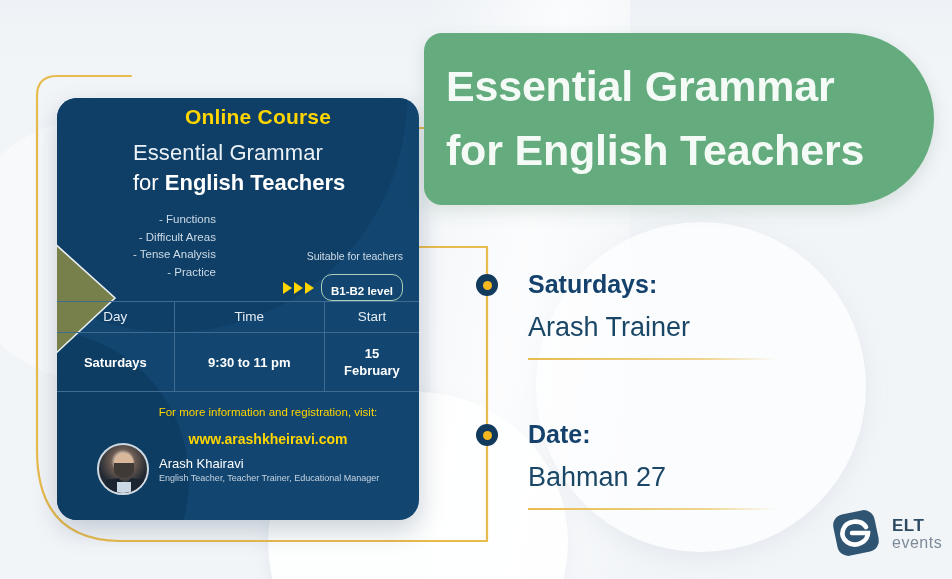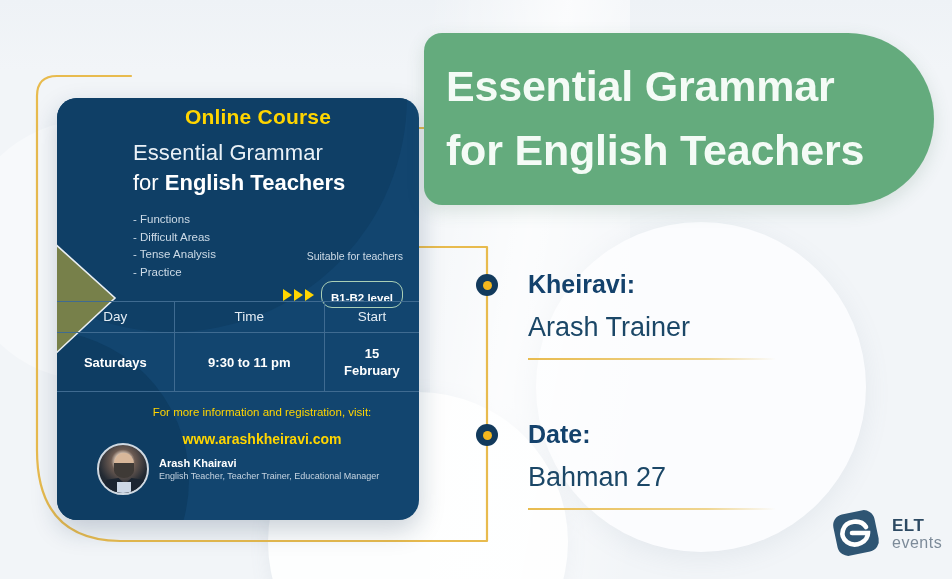--- a/index.html
+++ b/index.html
@@ -104,36 +104,36 @@
     letter-spacing: .1px; white-space: nowrap;
   }
   .poster-title2 {
     position: absolute; left: 76px; top: 72px;
     font-size: 22px; color: #ffffff; font-weight: normal;
     white-space: nowrap;
   }
   .poster-title2 b { font-weight: bold; color:#ffffff; }
 
   .bullets {
-    position: absolute; left: 76px; top: 113px;
+    position: absolute; left: 76px; top: 113px; text-align: right;
   }
   .bullets li {
     list-style: none;
     font-size: 11.5px;
     color: #cddbe7;
     line-height: 17.5px;
     white-space: nowrap;
   }
 
   .suitable {
     position: absolute; right: 16px; top: 152px;
     text-align: right;
   }
   .suitable-label {
-    font-size: 10.5px; color: #cddbe7; display:block; margin-bottom: 19px;
+    font-size: 10.5px; color: #cddbe7; display:block; margin-bottom: 12px;
   }
   .suitable-row { display: flex; align-items: center; gap: 7px; justify-content: flex-end; }
   .tri-group { display:flex; gap:2px; }
   .tri {
     width: 0; height: 0;
     border-left: 9px solid #ffd500;
     border-top: 6px solid transparent;
     border-bottom: 6px solid transparent;
   }
   .level-pill {
@@ -160,21 +160,21 @@
   }
   .sched td { font-size: 13px; font-weight: bold; padding: 12px 2px; }
   .sched .c-day { width: 114px; }
   .sched .c-time { width: 146px; }
   .sched .c-start { width: 92px; }
   .sched td.c-start { line-height: 17px; }
   .sched tr th:first-child, .sched tr td:first-child { border-left: none; margin-left: 12px; }
   .sched tr th:last-child, .sched tr td:last-child { border-right: none; }
 
   .poster-foot {
-    position: absolute; left: 0; top: 308px; width: 410px; text-align: center;
+    position: absolute; left: 6px; top: 308px; width: 410px; text-align: center;
   }
   .foot-info { font-size: 11.5px; color: #ffd500; }
   .foot-url { font-size: 14px; font-weight: bold; color: #ffd500; margin-top: 13px; }
 
   .presenter {
     position: absolute; left: 40px; top: 345px;
     display: flex; align-items: center; gap: 10px;
   }
   .avatar {
     width: 52px; height: 52px; border-radius: 50%;
@@ -195,21 +195,21 @@
   .avatar .shirt {
     position:absolute; left: 18px; top: 37px; width: 14px; height: 15px;
     background: #cdd8e6;
     transform: rotate(0deg);
   }
   .avatar .suit {
     position:absolute; left: -1px; top: 33px; width: 54px; height: 22px;
     background: #1b2430;
     clip-path: polygon(0 100%, 16% 8%, 38% 0, 50% 26%, 62% 0, 84% 8%, 100% 100%);
   }
-  .presenter-name { font-size: 11px; font-weight: bold; color: #ffffff; }
+  .presenter-name { font-size: 13px; font-weight: normal; color: #ffffff; }
   .presenter-role { font-size: 9px; color: #c6d4e1; margin-top: 2px; }
 
   
   .banner {
     position: absolute;
     left: 424px; top: 33px;
     width: 510px; height: 172px;
     background: #64ab7d;
     border-radius: 18px 86px 86px 18px;
     box-shadow: 0 6px 18px rgba(60,110,80,0.16);
@@ -351,21 +351,21 @@
     <div class="banner-text">
       <div>Essential Grammar</div>
       <div>for English Teachers</div>
     </div>
   </div>
 
   <div class="info-block" style="left:476px; top:274px;">
     <span class="info-bullet">
         <i></i>
       </span>
-    <span class="info-label">Kheiravi:</span>
+    <span class="info-label">Saturdays:</span>
     <span class="info-value">Arash Trainer</span>
     <span class="info-rule"></span>
   </div>
 
   <div class="info-block" style="left:476px; top:424px;">
     <span class="info-bullet">
         <i></i>
       </span>
     <span class="info-label">Date:</span>
     <span class="info-value">Bahman 27</span>

